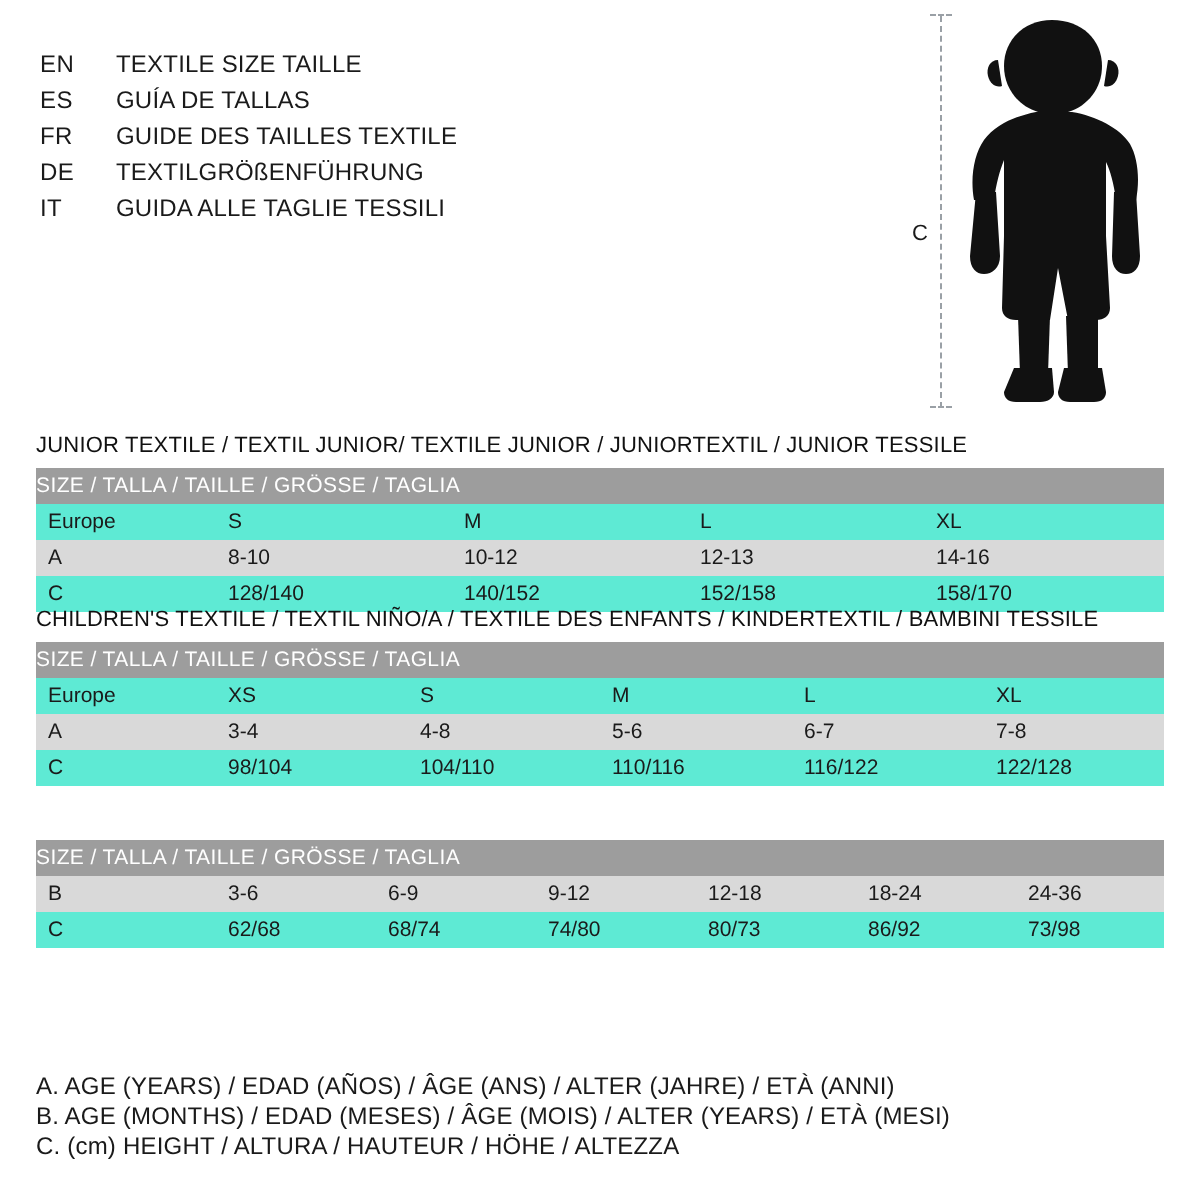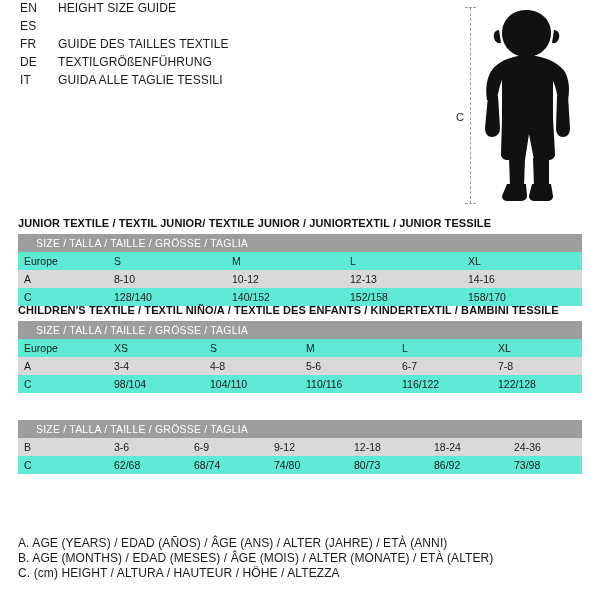--- a/index.html
+++ b/index.html
@@ -18,21 +18,21 @@
   .page {
     position: relative;
     width: 600px;
     height: 600px;
     box-sizing: border-box;
   }
 
   
   .lang-block {
     position: absolute;
-    top: 0;
+    top: 24px;
     left: 20px;
     width: 420px;
   }
   .lang-row {
     display: flex;
     align-items: baseline;
     margin-bottom: 2px;
     line-height: 16px;
   }
   .lang-code {
@@ -94,21 +94,21 @@
   }
 
   
   .section {
     position: absolute;
     left: 18px;
     width: 564px;
   }
   .section-title {
     font-size: 11px;
-    font-weight: bold;
+    font-weight: normal;
     color: #111111;
     letter-spacing: 0.1px;
     line-height: 14px;
     margin-bottom: 4px;
   }
   .section-title .line2 {
     display: block;
   }
   table.size-table {
     border-collapse: collapse;
@@ -121,21 +121,21 @@
     padding: 3px 0 3px 6px;
     line-height: 12px;
     vertical-align: middle;
   }
   tr.head-row td {
     background: #9d9d9d;
     color: #ffffff;
     font-size: 10.5px;
     font-weight: normal;
     letter-spacing: 0.2px;
-    padding: 3px 0 3px 18px;
+    padding: 3px 0 3px 0;
   }
   tr.shade td {
     background: #d9d9d9;
   }
   tr.plain td {
     background: #5eead4;
   }
 
   
   .legend {
@@ -151,24 +151,25 @@
   }
 </style>
 </head>
 <body>
 
 <div class="page">
 
   <div class="lang-block">
     <div class="lang-row">
       <span class="lang-code">EN</span>
-      <span class="lang-text">HEIGHT SIZE GUIDE</span>
+      <span class="lang-text">TEXTILE SIZE TAILLE</span>
     </div>
     <div class="lang-row">
       <span class="lang-code">ES</span>
+      <span class="lang-text">GUÍA DE TALLAS</span>
     </div>
     <div class="lang-row">
       <span class="lang-code">FR</span>
       <span class="lang-text">GUIDE DES TAILLES TEXTILE</span>
     </div>
     <div class="lang-row">
       <span class="lang-code">DE</span>
       <span class="lang-text">TEXTILGRÖßENFÜHRUNG</span>
     </div>
     <div class="lang-row">
@@ -329,17 +330,17 @@
           <td>80/73</td>
           <td>86/92</td>
           <td>73/98</td>
         </tr>
       </tbody>
     </table>
   </div>
 
   <div class="legend" style="top: 536px;">
     <div>A. AGE (YEARS) / EDAD (AÑOS) / ÂGE (ANS) / ALTER (JAHRE) / ETÀ (ANNI)</div>
-    <div>B. AGE (MONTHS) / EDAD (MESES) / ÂGE (MOIS) / ALTER (MONATE) / ETÀ (ALTER)</div>
+    <div>B. AGE (MONTHS) / EDAD (MESES) / ÂGE (MOIS) / ALTER (YEARS) / ETÀ (MESI)</div>
     <div>C. (cm) HEIGHT / ALTURA / HAUTEUR / HÖHE / ALTEZZA</div>
   </div>
 
 </div>
 
 </body></html>

